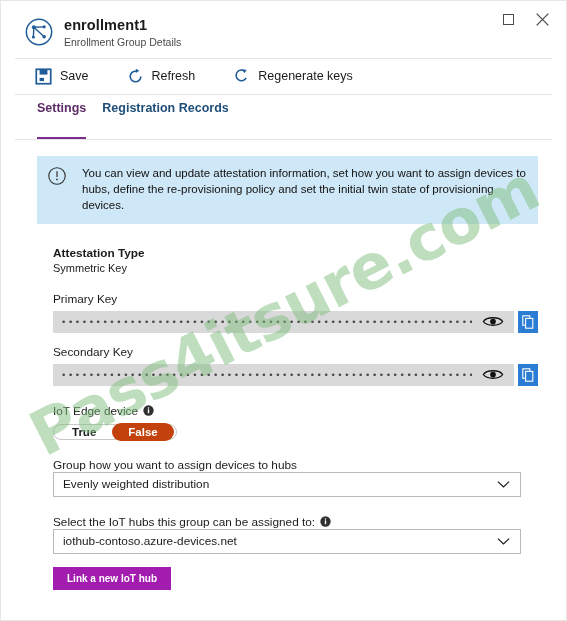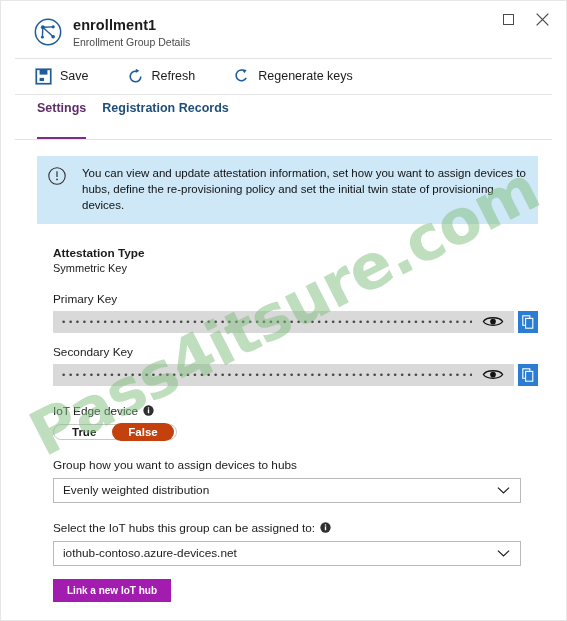--- a/index.html
+++ b/index.html
@@ -62,21 +62,21 @@
     height: 11px;
     border: 1.6px solid #4a4a4a;
     box-sizing: border-box;
   }
 
   
   .header {
     display: flex;
     align-items: center;
     gap: 10px;
-    padding: 16px 0 10px 32px;
+    padding: 16px 0 10px 23px;
   }
   .header-icon {
     width: 30px;
     height: 30px;
     flex: 0 0 30px;
   }
   .header-titles { line-height: 1.15; }
   .header-title {
     font-size: 14.5px;
     font-weight: bold;
@@ -252,21 +252,20 @@
     color: #1b1b1b;
     text-align: center;
   }
   .pill-opt.sel {
     background: #c2410c;
     color: #ffffff;
   }
 
   
   .select {
-    margin-top: 6px;
     height: 25px;
     border: 1px solid #b9b9b9;
     background: #ffffff;
     display: flex;
     align-items: center;
     justify-content: space-between;
     padding: 0 10px 0 9px;
     box-sizing: border-box;
     font-size: 11.8px;
     color: #1b1b1b;

